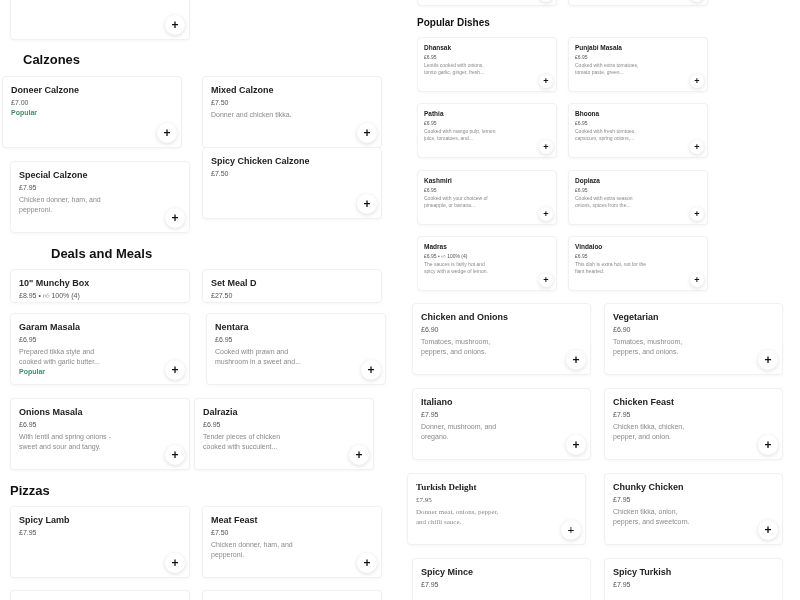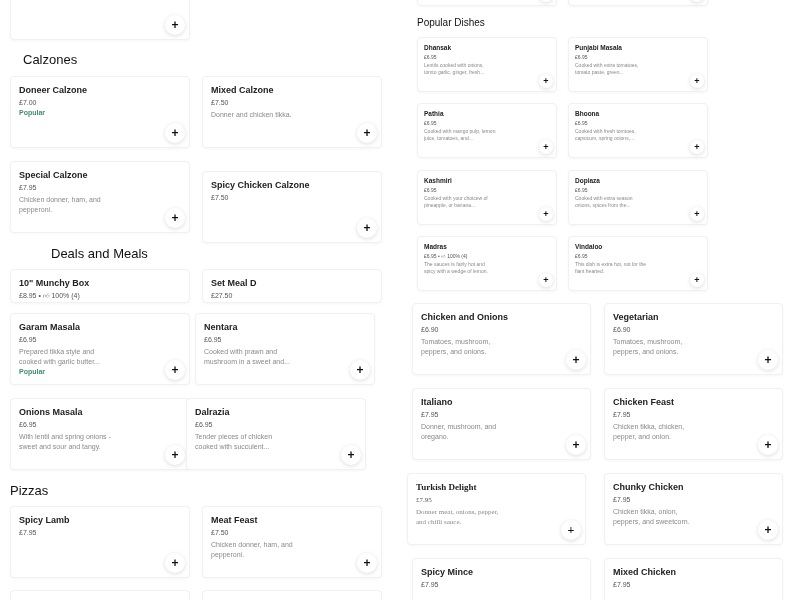--- a/index.html
+++ b/index.html
@@ -18,21 +18,21 @@
   .card .desc { color: #8a8a8a; }
   .card .popular { color: #3f8f6a; font-weight: bold; }
   .plus {
     position: absolute;
     background: #fff;
     border-radius: 50%;
     box-shadow: 0 1px 4px rgba(0,0,0,0.14);
     display: flex; align-items: center; justify-content: center;
     color: #111; font-weight: bold; cursor: pointer;
   }
-  .section-title { position: absolute; font-weight: normal; color: #111; }
+  .section-title { position: absolute; font-weight: bold; color: #111; }
 
   
   .lg .name { font-size: 9px; position: absolute; left: 8px; top: 8px; }
   .lg .price { font-size: 7px; position: absolute; left: 8px; top: 22px; }
   .lg .desc { font-size: 7px; line-height: 10px; position: absolute; left: 8px; top: 33px; width: 88px; }
   .lg .popular { font-size: 7px; position: absolute; left: 8px; }
   .lg .plus { width: 20px; height: 20px; font-size: 12px; right: 4px; bottom: 4px; }
 
   
   .sm .name { font-size: 6.5px; position: absolute; left: 6px; top: 6px; }
@@ -46,39 +46,39 @@
 <body>
 
 <div>
 
   <div class="card lg" style="left:10px; top:-10px; width:180px; height:50px;">
     <div class="plus" style="right:4px; bottom:4px;">+</div>
   </div>
 
   <div class="section-title" style="left:23px; top:52px; font-size:13px;">Calzones</div>
 
-  <div class="card lg" style="left:10px; top:76px; width:180px; height:72px;">
+  <div class="card lg" style="left:2px; top:76px; width:180px; height:72px;">
     <div class="name">Doneer Calzone</div>
     <div class="price">£7.00</div>
     <div class="popular" style="top:32px;">Popular</div>
     <div class="plus">+</div>
   </div>
   <div class="card lg" style="left:202px; top:76px; width:180px; height:72px;">
     <div class="name">Mixed Calzone</div>
     <div class="price">£7.50</div>
     <div class="desc" style="width:120px;">Donner and chicken tikka.</div>
     <div class="plus">+</div>
   </div>
   <div class="card lg" style="left:10px; top:161px; width:180px; height:72px;">
     <div class="name">Special Calzone</div>
     <div class="price">£7.95</div>
     <div class="desc">Chicken donner, ham, and pepperoni.</div>
     <div class="plus">+</div>
   </div>
-  <div class="card lg" style="left:202px; top:171px; width:180px; height:72px;">
+  <div class="card lg" style="left:202px; top:147px; width:180px; height:72px;">
     <div class="name">Spicy Chicken Calzone</div>
     <div class="price">£7.50</div>
     <div class="plus">+</div>
   </div>
 
   <div class="section-title" style="left:10px; top:246px; font-size:13px;padding-left:41px;">Deals and Meals</div>
 
   <div class="card lg" style="left:10px; top:269px; width:180px; height:34px;">
     <div class="name">10" Munchy Box</div>
     <div class="price">
@@ -90,34 +90,34 @@
     <div class="price">£27.50</div>
   </div>
 
   <div class="card lg" style="left:10px; top:313px; width:180px; height:72px;">
     <div class="name">Garam Masala</div>
     <div class="price">£6.95</div>
     <div class="desc">Prepared tikka style and cooked with garlic butter...</div>
     <div class="popular" style="top:54px;">Popular</div>
     <div class="plus">+</div>
   </div>
-  <div class="card lg" style="left:195px; top:313px; width:180px; height:72px;">
+  <div class="card lg" style="left:206px; top:313px; width:180px; height:72px;">
     <div class="name">Nentara</div>
     <div class="price">£6.95</div>
     <div class="desc">Cooked with prawn and mushroom in a sweet and...</div>
     <div class="plus">+</div>
   </div>
 
   <div class="card lg" style="left:10px; top:398px; width:180px; height:72px;">
     <div class="name">Onions Masala</div>
     <div class="price">£6.95</div>
     <div class="desc" style="width:96px;">With lentil and spring onions - sweet and sour and tangy.</div>
     <div class="plus">+</div>
   </div>
-  <div class="card lg" style="left:186px; top:398px; width:180px; height:72px;">
+  <div class="card lg" style="left:194px; top:398px; width:180px; height:72px;">
     <div class="name">Dalrazia</div>
     <div class="price">£6.95</div>
     <div class="desc">Tender pieces of chicken cooked with succulent...</div>
     <div class="plus">+</div>
   </div>
 
   <div class="section-title" style="left:10px; top:483px; font-size:13px;">Pizzas</div>
 
   <div class="card lg" style="left:10px; top:506px; width:180px; height:72px;">
     <div class="name">Spicy Lamb</div>
@@ -237,16 +237,16 @@
     <div class="price">£7.95</div>
     <div class="desc">Chicken tikka, onion, peppers, and sweetcorn.</div>
     <div class="plus">+</div>
   </div>
 
   <div class="card lg" style="left:412px; top:558px; width:179px; height:72px;">
     <div class="name">Spicy Mince</div>
     <div class="price">£7.95</div>
   </div>
   <div class="card lg" style="left:604px; top:558px; width:179px; height:72px;">
-    <div class="name">Mixed Chicken</div>
+    <div class="name">Spicy Turkish</div>
     <div class="price">£7.95</div>
   </div>
 </div>
 
 </body></html>

